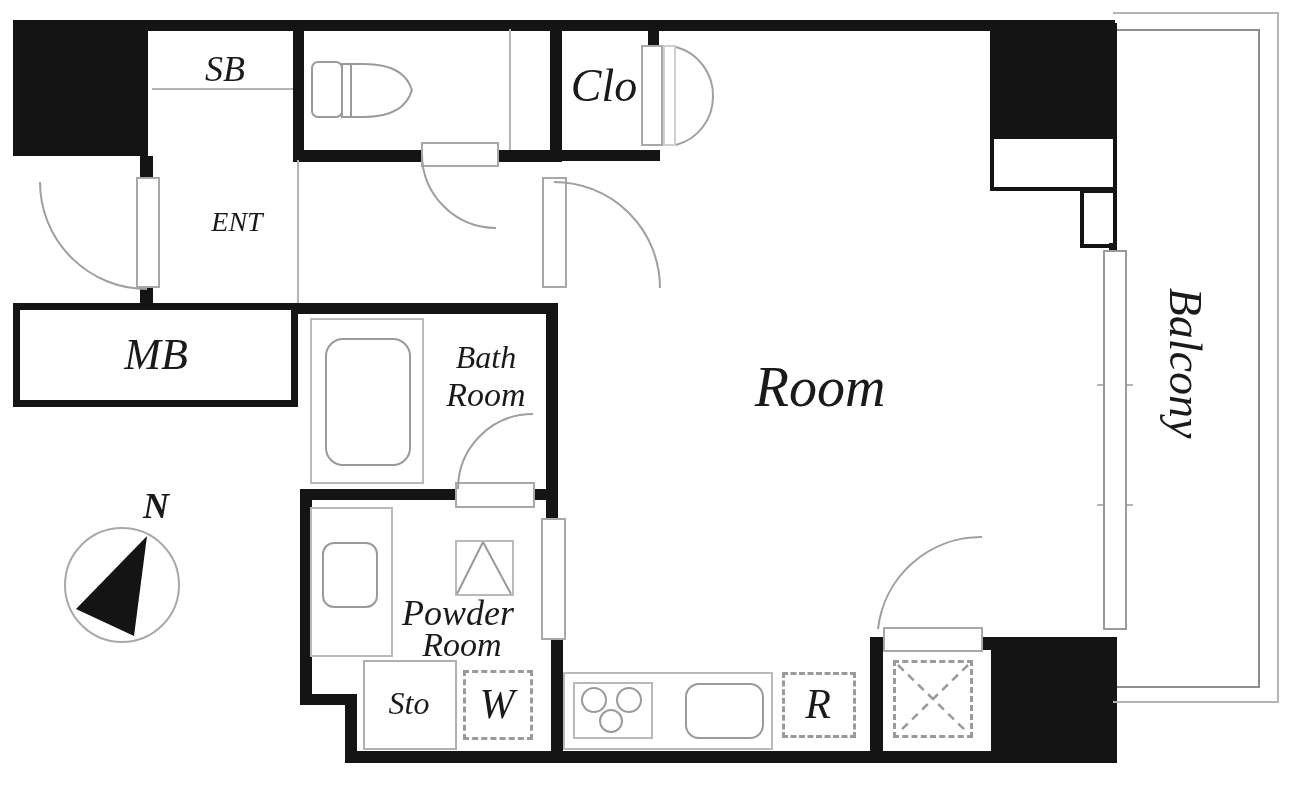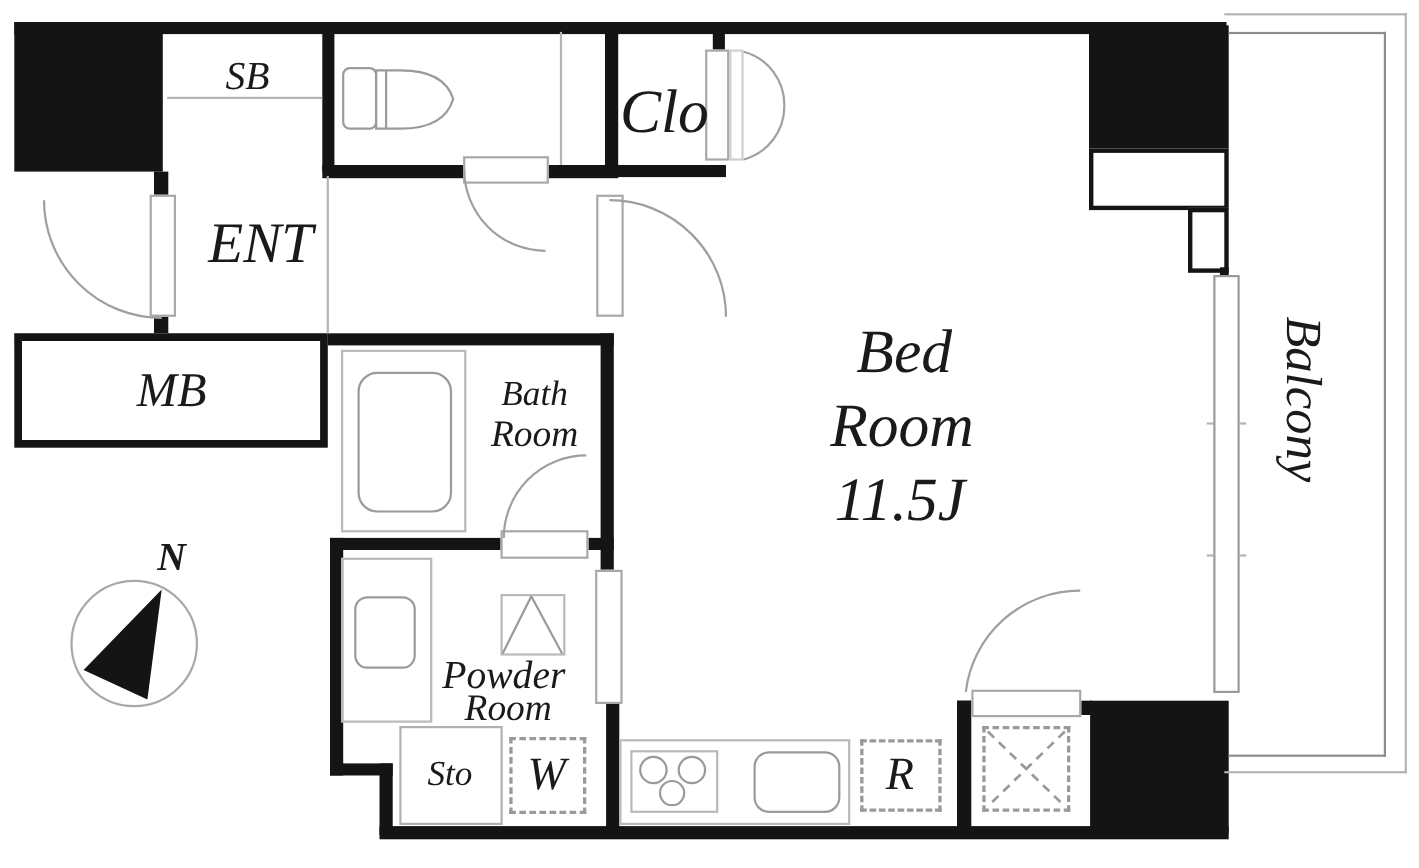--- a/index.html
+++ b/index.html
@@ -116,30 +116,28 @@
 
     <path d="M 483 542 L 457 594 M 483 542 L 511 594" fill="none" stroke="#9a9a9a" stroke-width="2"></path>
 
     <path d="M 898 665 L 968 733 M 968 665 L 898 733" fill="none" stroke="#9a9a9a" stroke-width="2.5" stroke-dasharray="8 6"></path>
 
     <circle cx="122" cy="585" r="57" fill="none" stroke="#a8a8a8" stroke-width="2"></circle>
     <polygon points="147,536 76,609 134,636" fill="#141414"></polygon>
   </svg>
 
   <div class="label" style="left:225px;top:69px;font-size:36px;font-style:italic;">SB</div>
-  <div class="label" style="left:237px;top:222px;font-size:52px;">ENT</div>
-  <div class="label" style="left:604px;top:102px;font-size:56px;">Clo</div>
+  <div class="label" style="left:237px;top:222px;font-size:28px;">ENT</div>
+  <div class="label" style="left:604px;top:86px;font-size:46px;">Clo</div>
   <div class="label" style="left:156px;top:355px;font-size:44px;">MB</div>
 
   <div class="label" style="left:486px;top:357px;font-size:32px;">Bath</div>
   <div class="label" style="left:486px;top:395px;font-size:34px;">Room</div>
 
-  <div class="label" style="left:822px;top:320px;font-size:56px;">Bed</div>
   <div class="label" style="left:820px;top:387px;font-size:56px;">Room</div>
-  <div class="label" style="left:818px;top:455px;font-size:56px;">11.5J</div>
 
   <div class="label" style="left:458px;top:613px;font-size:36px;">Powder</div>
   <div class="label" style="left:462px;top:645px;font-size:34px;">Room</div>
 
   <div class="label" style="left:409px;top:703px;font-size:32px;">Sto</div>
   <div class="label" style="left:497px;top:704px;font-size:42px;">W</div>
   <div class="label" style="left:818px;top:704px;font-size:42px;">R</div>
 
   <div class="label rot" style="left:1185px;top:363px;font-size:46px;">Balcony</div>
   <div class="label" style="left:156px;top:506px;font-size:36px;font-weight:bold;">N</div>

